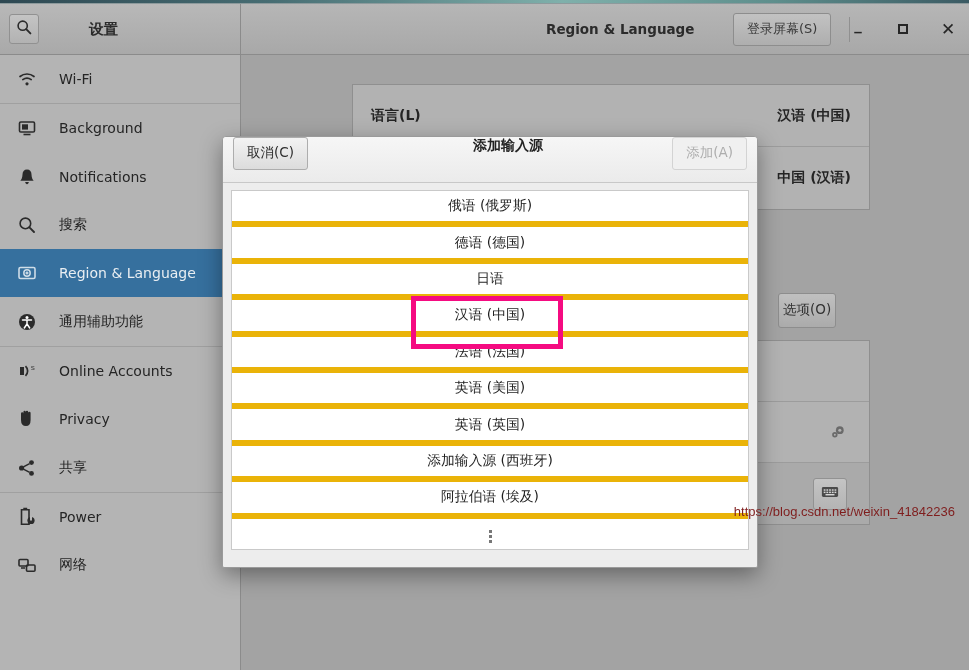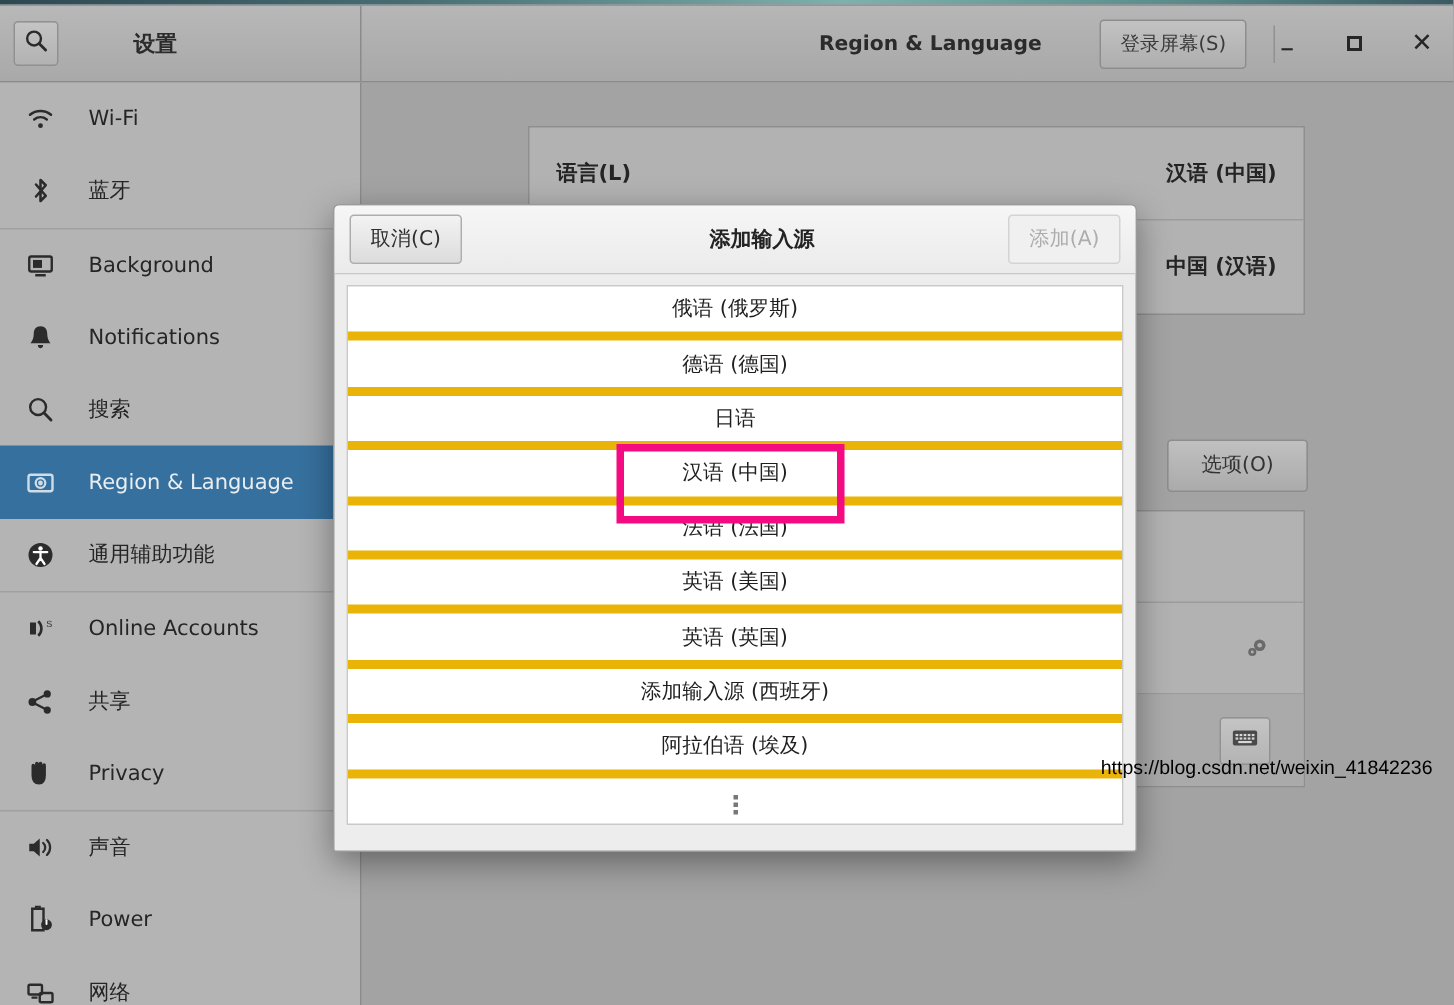--- a/index.html
+++ b/index.html
@@ -112,21 +112,21 @@
   }
   .frame-row {
     height: 62px; display: flex; align-items: center; justify-content: space-between;
     padding: 0 18px; font-size: 14px; color: #242424;
     border-bottom: 1px solid #9c9c9c;
   }
   .frame-row:last-child { border-bottom: none; }
 
   .options-btn {
     position: absolute; left: 536px; top: 238px;
-    padding: 7px 22px 8px; border-radius: 3px;
+    padding: 7px 4px 8px; border-radius: 3px;
     background: linear-gradient(#c0c0c0, #ababab);
     border: 1px solid #8d8d8d; font-size: 13.5px; color: #333;
     cursor: default;
   }
   .frame2 {
     position: absolute; left: 110px; top: 285px; width: 518px;
     border: 1px solid #8f8f8f; background: #b2b2b2;
   }
   .frame2-row {
     height: 61px; border-bottom: 1px solid #9c9c9c;
@@ -148,21 +148,21 @@
     box-shadow: 0 7px 22px rgba(0,0,0,0.38);
     background: #ededed;
     border: 1px solid #9a9a9a;
     border-radius: 4px 4px 2px 2px;
   }
   .dlg-header {
     height: 46px; width: 100%;
     background: linear-gradient(#f6f6f6, #ebebeb);
     border-bottom: 1px solid #c8c8c8;
     border-radius: 3px 3px 0 0;
-    display: flex; align-items: center; position: relative; padding-left: 36px;
+    display: flex; align-items: flex-start; position: relative; padding-left: 36px;
   }
   .dlg-cancel {
     position: absolute; left: 10px;
     padding: 6px 13px 7px; border-radius: 3px;
     background: linear-gradient(#f3f3f3, #dcdcdc);
     border: 1px solid #adadad;
     font-size: 13.5px; color: #2e2e2e; cursor: default;
   }
   .dlg-title {
     width: 100%; text-align: center; font-size: 14px; font-weight: bold; color: #232323;
@@ -193,21 +193,21 @@
   
   .pink-box {
     position: absolute; left: 411px; top: 292px; width: 152px; height: 53px;
     border: 5px solid #f50b81;
     pointer-events: none;
   }
 
   
   .watermark {
     position: absolute; right: 14px; bottom: 14px;
-    font-size: 13px; color: #000000;
+    font-size: 13px; color: #7f1d1d;
     font-family: "Liberation Sans", sans-serif;
   }
 </style>
 </head>
 <body>
 
 <div class="desktop-strip"></div>
 
 <div class="window">
 
@@ -248,28 +248,20 @@
       <span class="s-icon">
         <svg width="20" height="20" viewBox="0 0 20 20">
           <path d="M3 7.5 A11 11 0 0 1 17 7.5" fill="none" stroke="#2b2b2b" stroke-width="1.7" stroke-linecap="round"></path>
           <path d="M5.8 10.6 A7 7 0 0 1 14.2 10.6" fill="none" stroke="#2b2b2b" stroke-width="1.7" stroke-linecap="round"></path>
           <circle cx="10" cy="14.8" r="1.6" fill="#2b2b2b"></circle>
         </svg>
       </span>
       <span class="s-label">Wi-Fi</span>
     </div>
 
-    <div class="side-item">
-      <span class="s-icon">
-        <svg width="20" height="20" viewBox="0 0 20 20">
-          <path d="M7 6 L13.5 13.5 L10 17 L10 3 L13.5 6.5 L7 14" fill="none" stroke="#2b2b2b" stroke-width="1.7" stroke-linejoin="round" stroke-linecap="round"></path>
-        </svg>
-      </span>
-      <span class="s-label">蓝牙</span>
-    </div>
     <div class="side-div"></div>
 
     <div class="side-item">
       <span class="s-icon">
         <svg width="20" height="20" viewBox="0 0 20 20">
           <rect x="2.5" y="4" width="15" height="10" rx="1.3" fill="none" stroke="#2b2b2b" stroke-width="1.6"></rect>
           <rect x="5" y="6.3" width="6" height="5.3" fill="#2b2b2b"></rect>
           <line x1="6.5" y1="16.5" x2="13.5" y2="16.5" stroke="#2b2b2b" stroke-width="1.6"></line>
         </svg>
       </span>
@@ -321,55 +313,45 @@
 
     <div class="side-item">
       <span class="s-icon">
         <svg width="20" height="20" viewBox="0 0 20 20">
           <path d="M3 6 L3 14 L7 14 L7 6 Z" fill="#2b2b2b"></path>
           <path d="M8.5 5.2 A6.5 6.5 0 0 1 8.5 14.8" fill="none" stroke="#2b2b2b" stroke-width="1.7"></path>
           <text x="13.8" y="9" font-size="6" fill="#2b2b2b" font-family="sans-serif">S</text>
         </svg>
       </span>
       <span class="s-label">Online Accounts</span>
+    </div>
+
+    <div class="side-item">
+      <span class="s-icon">
+        <svg width="20" height="20" viewBox="0 0 20 20">
+          <path d="M4 9 L4 4.5 Q4 3.2 5.2 3.2 Q6.4 3.2 6.4 4.5 L6.4 3 Q6.4 1.8 7.6 1.8 Q8.8 1.8 8.8 3 L8.8 3 Q8.8 1.8 10 1.8 Q11.2 1.8 11.2 3 L11.2 4 Q11.2 2.8 12.4 2.8 Q13.6 2.8 13.6 4 L13.6 11 Q13.6 17 9 17 Q4 17 4 11 Z" fill="#2b2b2b"></path>
+        </svg>
+      </span>
+      <span class="s-label">Privacy</span>
     </div>
 
     <div class="side-item">
       <span class="s-icon">
         <svg width="20" height="20" viewBox="0 0 20 20">
           <circle cx="14.5" cy="4.6" r="2.4" fill="#2b2b2b"></circle>
           <circle cx="4.6" cy="10" r="2.6" fill="#2b2b2b"></circle>
           <circle cx="14.5" cy="15.4" r="2.4" fill="#2b2b2b"></circle>
           <line x1="6.4" y1="8.9" x2="12.6" y2="5.6" stroke="#2b2b2b" stroke-width="1.5"></line>
           <line x1="6.4" y1="11.1" x2="12.6" y2="14.4" stroke="#2b2b2b" stroke-width="1.5"></line>
         </svg>
       </span>
       <span class="s-label">共享</span>
     </div>
-
-    <div class="side-item">
-      <span class="s-icon">
-        <svg width="20" height="20" viewBox="0 0 20 20">
-          <path d="M4 9 L4 4.5 Q4 3.2 5.2 3.2 Q6.4 3.2 6.4 4.5 L6.4 3 Q6.4 1.8 7.6 1.8 Q8.8 1.8 8.8 3 L8.8 3 Q8.8 1.8 10 1.8 Q11.2 1.8 11.2 3 L11.2 4 Q11.2 2.8 12.4 2.8 Q13.6 2.8 13.6 4 L13.6 11 Q13.6 17 9 17 Q4 17 4 11 Z" fill="#2b2b2b"></path>
-        </svg>
-      </span>
-      <span class="s-label">Privacy</span>
-    </div>
     <div class="side-div"></div>
 
-    <div class="side-item">
-      <span class="s-icon">
-        <svg width="20" height="20" viewBox="0 0 20 20">
-          <path d="M2.5 7.5 L5.5 7.5 L9.5 4 L9.5 16 L5.5 12.5 L2.5 12.5 Z" fill="#2b2b2b"></path>
-          <path d="M11.8 7 A4 4 0 0 1 11.8 13" fill="none" stroke="#2b2b2b" stroke-width="1.5" stroke-linecap="round"></path>
-          <path d="M14.3 5 A7 7 0 0 1 14.3 15" fill="none" stroke="#2b2b2b" stroke-width="1.5" stroke-linecap="round"></path>
-        </svg>
-      </span>
-      <span class="s-label">声音</span>
-    </div>
 
     <div class="side-item">
       <span class="s-icon">
         <svg width="20" height="20" viewBox="0 0 20 20">
           <path d="M4.5 2.8 L12 2.8 L12 17.2 L4.5 17.2 Z" fill="none" stroke="#2b2b2b" stroke-width="1.6"></path>
           <path d="M7 2.8 L7 1.5 L9.5 1.5 L9.5 2.8" fill="none" stroke="#2b2b2b" stroke-width="1.4"></path>
           <circle cx="14" cy="13.5" r="3.6" fill="#2b2b2b"></circle>
           <path d="M14 10.5 L14 13" stroke="#ffffff" stroke-width="1.3" stroke-linecap="round"></path>
         </svg>
       </span>

